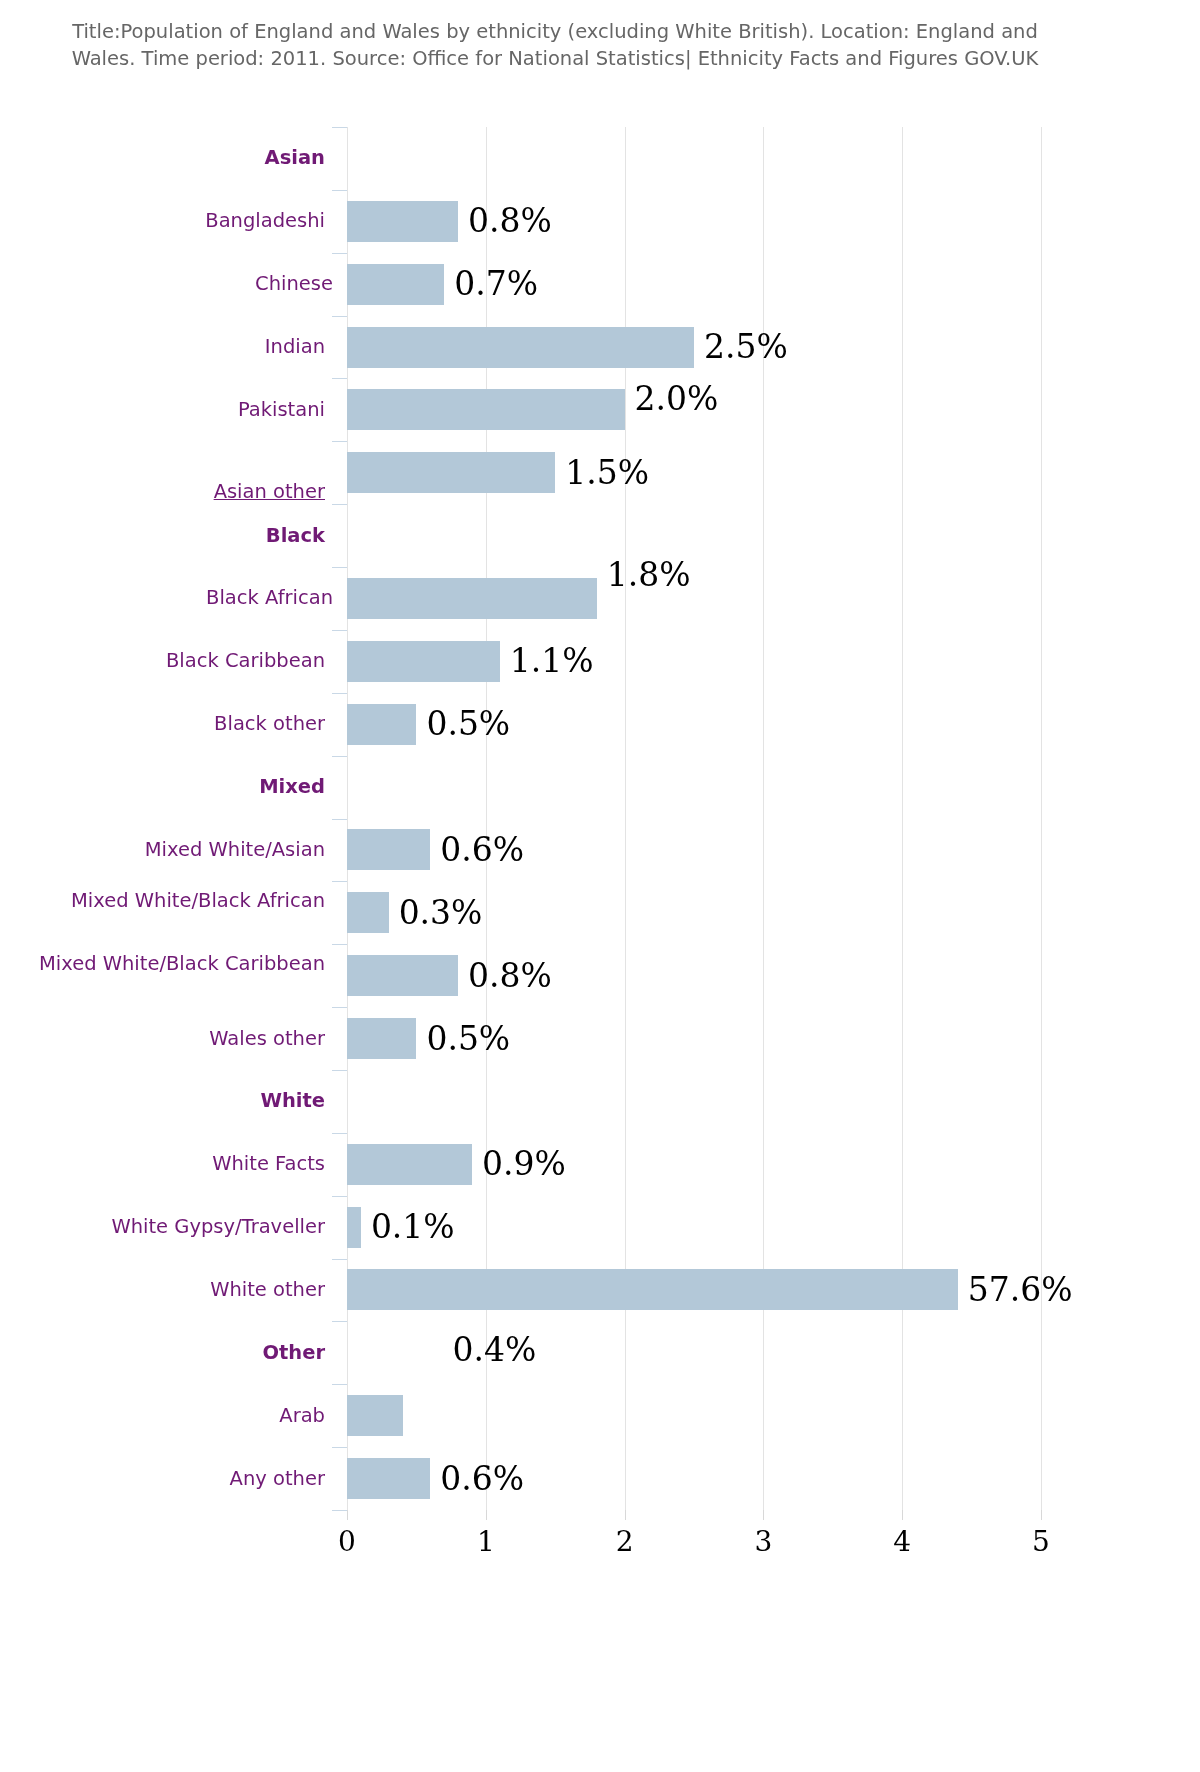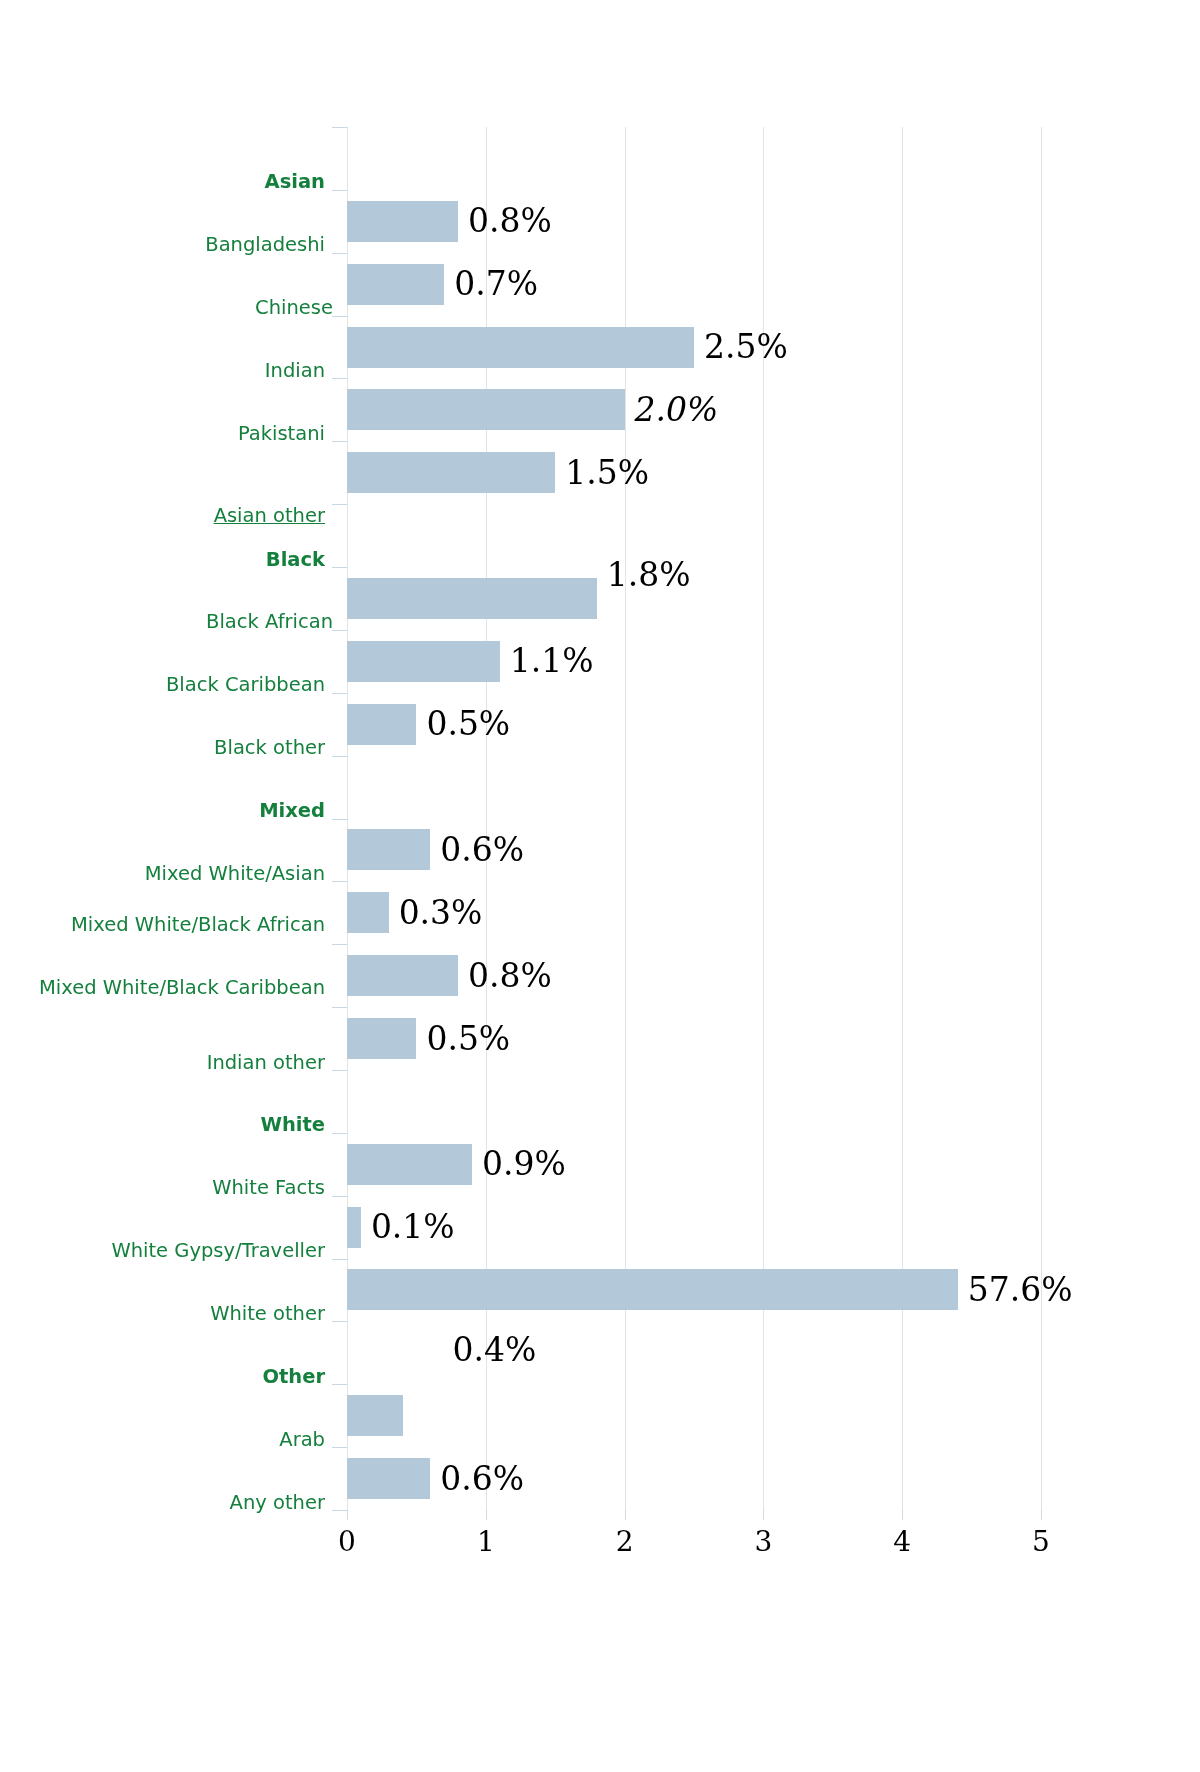--- a/index.html
+++ b/index.html
@@ -49,24 +49,23 @@
     font-size:33px;
     color:#000000;
     white-space:nowrap;
     line-height:1;
   }
   .ylabel{
     position:absolute;
     left:0; width:325px;
     text-align:right;
     font-size:19.5px;
-    color:#15803d;
+    color:#701a75;
     line-height:24px;
     font-family:"DejaVu Sans","Liberation Sans",sans-serif;
-    margin-top:24px;
   }
   .ylabel.cat{font-weight:bold;}
 
   
   .ytickmark{
     position:absolute;
     left:332px;width:15px;height:1px;background:#c9d8e6;
   }
 
   
@@ -83,20 +82,21 @@
   .xtickmark{
     position:absolute;
     top:1510px;width:1px;height:10px;background:#d8d8d8;
   }
 </style>
 </head>
 <body>
 
 <div id="figure">
 
+  <div id="title">Title:Population of England and Wales by ethnicity (excluding White British). Location: England and Wales. Time period: 2011. Source: Office for National Statistics| Ethnicity Facts and Figures GOV.UK</div>
 
   <div id="axis-spine"></div>
 
   <div id="plot">
 
   <div class="gridline" style="left: 0px;"></div>
       <div class="gridline" style="left: 138.8px;"></div>
       <div class="gridline" style="left: 277.6px;"></div>
       <div class="gridline" style="left: 416.4px;"></div>
       <div class="gridline" style="left: 555.2px;"></div>
@@ -125,21 +125,21 @@
       <div class="ylabel" style="top: 712.205px; white-space: nowrap;">Black other</div>
       <div class="ytickmark" style="top: 692.773px;"></div>
       <div class="ylabel cat" style="top: 775.068px; white-space: nowrap;">Mixed</div>
       <div class="ytickmark" style="top: 755.636px;"></div>
       <div class="ylabel" style="top: 837.932px; white-space: nowrap;">Mixed White/Asian</div>
       <div class="ytickmark" style="top: 818.5px;"></div>
       <div class="ylabel" style="top: 888.795px;">Mixed White/Black African</div>
       <div class="ytickmark" style="top: 881.364px;"></div>
       <div class="ylabel" style="top: 951.659px;">Mixed White/Black Caribbean</div>
       <div class="ytickmark" style="top: 944.227px;"></div>
-      <div class="ylabel" style="top: 1026.52px; white-space: nowrap;">Indian other</div>
+      <div class="ylabel" style="top: 1026.52px; white-space: nowrap;">Wales other</div>
       <div class="ytickmark" style="top: 1007.09px;"></div>
       <div class="ylabel cat" style="top: 1089.39px; white-space: nowrap;">White</div>
       <div class="ytickmark" style="top: 1069.95px;"></div>
       <div class="ylabel" style="top: 1152.25px; white-space: nowrap;">White Facts</div>
       <div class="ytickmark" style="top: 1132.82px;"></div>
       <div class="ylabel" style="top: 1215.11px; white-space: nowrap;">White Gypsy/Traveller</div>
       <div class="ytickmark" style="top: 1195.68px;"></div>
       <div class="ylabel" style="top: 1277.98px; white-space: nowrap;">White other</div>
       <div class="ytickmark" style="top: 1258.55px;"></div>
       <div class="ylabel cat" style="top: 1340.84px; white-space: nowrap;">Other</div>
@@ -151,21 +151,21 @@
       <div class="ytickmark" style="top: 1510px;"></div>
     </div>
   <div id="rows">
       <div class="bar" style="left: 347px; top: 200.795px; width: 111.04px; height: 41px; background: rgb(179, 200, 216); position: absolute;"></div>
       <div class="vlabel" style="left: 468.04px; top: 204.295px;">0.8%</div>
       <div class="bar" style="left: 347px; top: 263.659px; width: 97.16px; height: 41px; background: rgb(179, 200, 216); position: absolute;"></div>
       <div class="vlabel" style="left: 454.16px; top: 267.159px;">0.7%</div>
       <div class="bar" style="left: 347px; top: 326.523px; width: 347px; height: 41px; background: rgb(179, 200, 216); position: absolute;"></div>
       <div class="vlabel" style="left: 704px; top: 330.023px;">2.5%</div>
       <div class="bar" style="left: 347px; top: 389.386px; width: 277.6px; height: 41px; background: rgb(179, 200, 216); position: absolute;"></div>
-      <div class="vlabel" style="left: 634.6px; top: 393px; font-style: italic;">2.0%</div>
+      <div class="vlabel" style="left: 634.6px; top: 382px;">2.0%</div>
       <div class="bar" style="left: 347px; top: 452.25px; width: 208.2px; height: 41px; background: rgb(179, 200, 216); position: absolute;"></div>
       <div class="vlabel" style="left: 565.2px; top: 455.75px;">1.5%</div>
       <div class="bar" style="left: 347px; top: 577.977px; width: 249.84px; height: 41px; background: rgb(179, 200, 216); position: absolute;"></div>
       <div class="vlabel" style="left: 606.84px; top: 558px;">1.8%</div>
       <div class="bar" style="left: 347px; top: 640.841px; width: 152.68px; height: 41px; background: rgb(179, 200, 216); position: absolute;"></div>
       <div class="vlabel" style="left: 509.68px; top: 644.341px;">1.1%</div>
       <div class="bar" style="left: 347px; top: 703.705px; width: 69.4px; height: 41px; background: rgb(179, 200, 216); position: absolute;"></div>
       <div class="vlabel" style="left: 426.4px; top: 707.205px;">0.5%</div>
       <div class="bar" style="left: 347px; top: 829.432px; width: 83.28px; height: 41px; background: rgb(179, 200, 216); position: absolute;"></div>
       <div class="vlabel" style="left: 440.28px; top: 832.932px;">0.6%</div>

